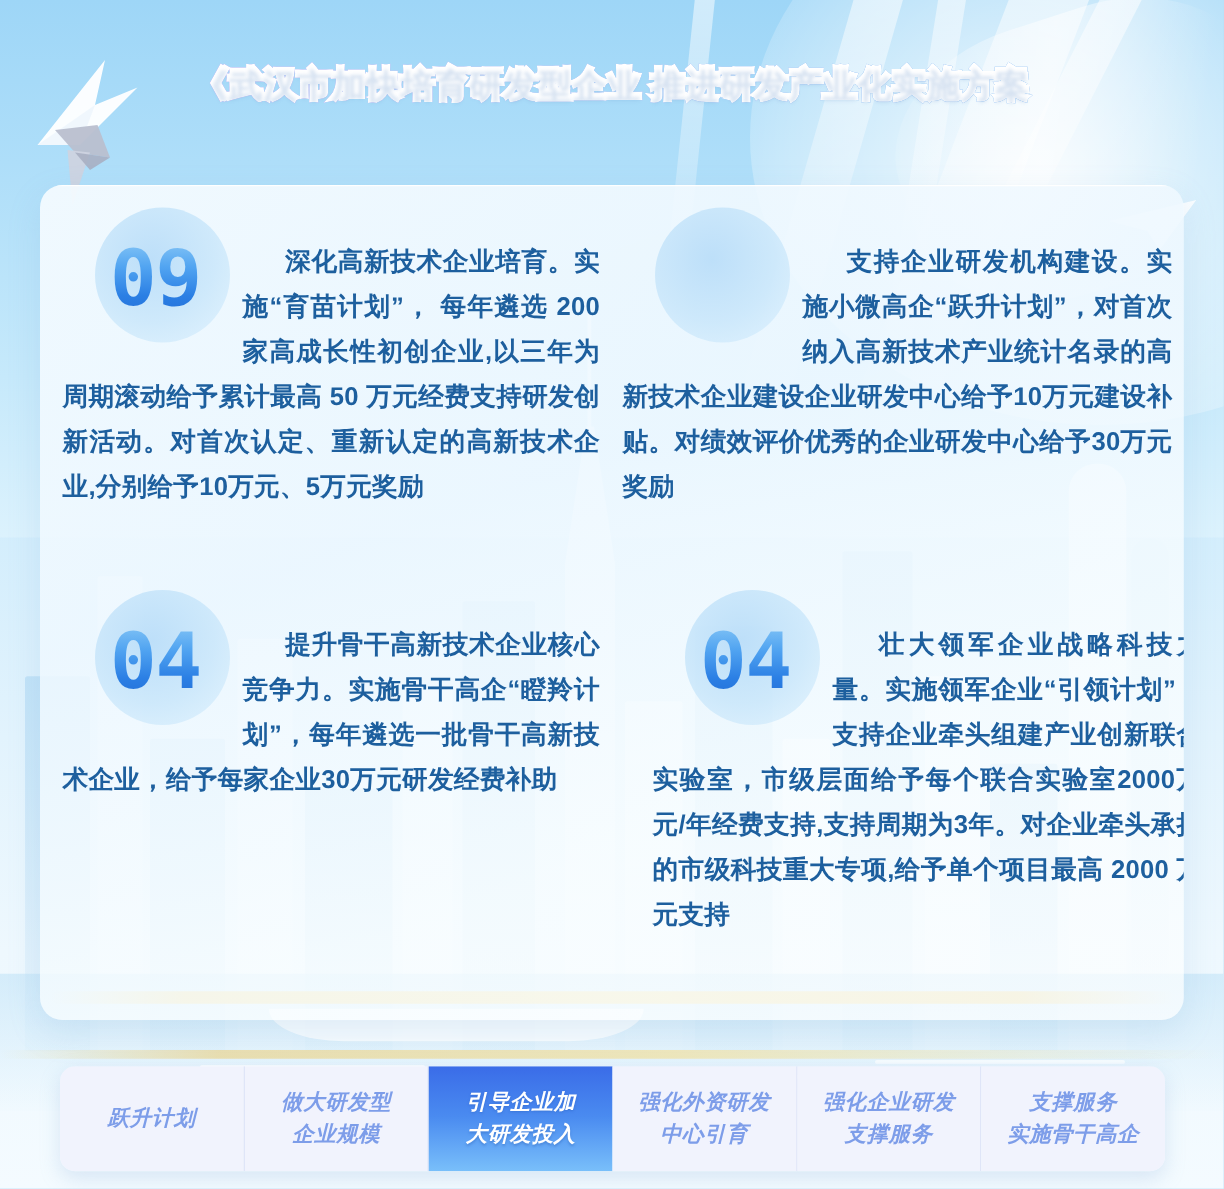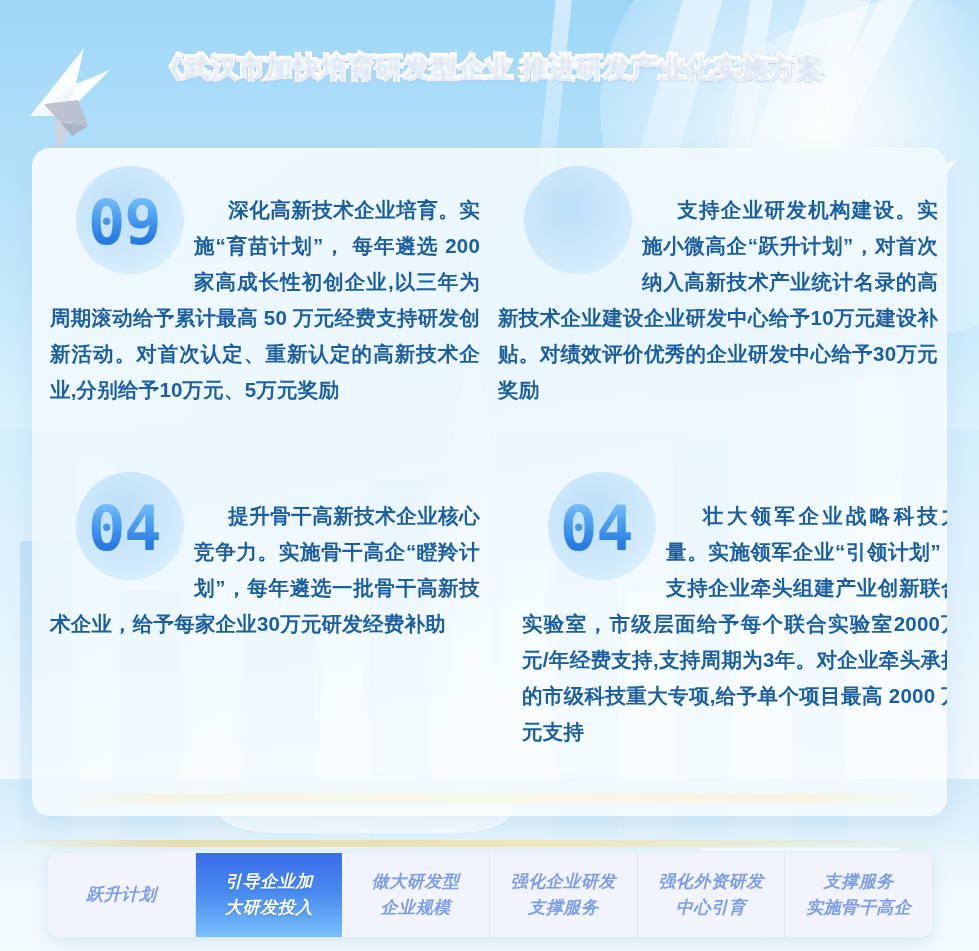--- a/index.html
+++ b/index.html
@@ -206,45 +206,45 @@
     </div>
   </div>
 
   <div class="tabs">
     <div class="tab">
       <div>
         <span>跃升计划</span>
         <span></span>
       </div>
     </div>
+    <div class="tab">
+      <div>
+        <span>做大研发型</span>
+        <span>企业规模</span>
+      </div>
+    </div>
     <div class="tab active">
       <div>
         <span>引导企业加</span>
         <span>大研发投入</span>
       </div>
     </div>
     <div class="tab">
       <div>
-        <span>做大研发型</span>
-        <span>企业规模</span>
+        <span>强化外资研发</span>
+        <span>中心引育</span>
       </div>
     </div>
     <div class="tab">
       <div>
         <span>强化企业研发</span>
         <span>支撑服务</span>
       </div>
     </div>
     <div class="tab">
       <div>
-        <span>强化外资研发</span>
-        <span>中心引育</span>
-      </div>
-    </div>
-    <div class="tab">
-      <div>
         <span>支撑服务</span>
         <span>实施骨干高企</span>
       </div>
     </div>
   </div>
 
 </div>
 
 </body></html>

